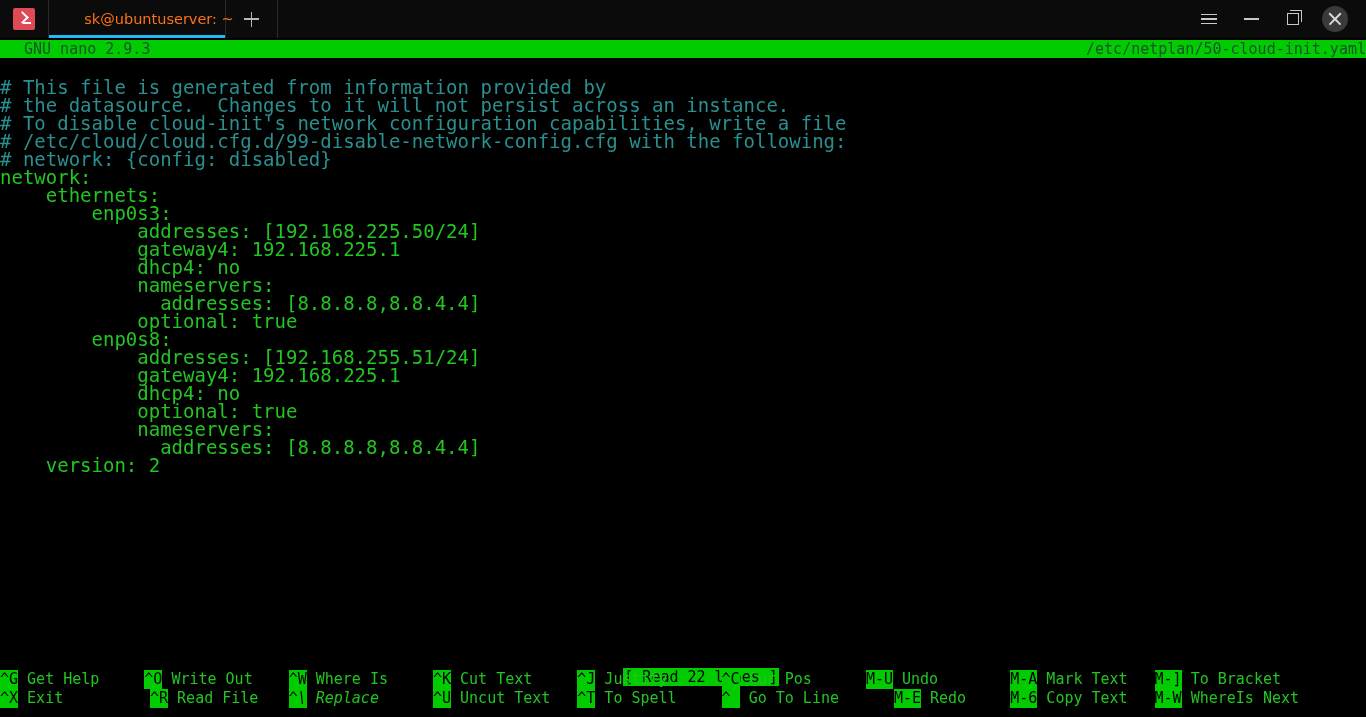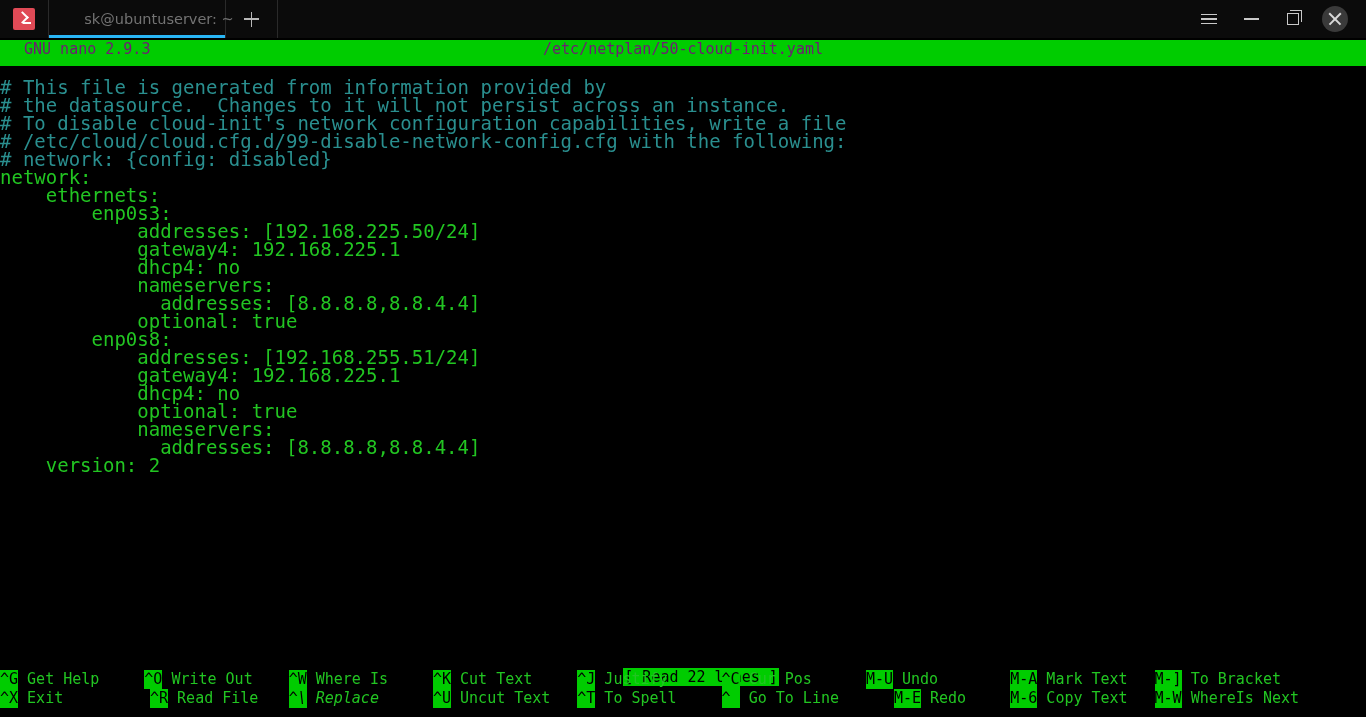--- a/index.html
+++ b/index.html
@@ -59,21 +59,21 @@
     height: 38px;
     display: flex;
     align-items: center;
     justify-content: center;
     position: relative;
     border-left: 1px solid #2a2a2a;
     border-right: 1px solid #2a2a2a;
     box-sizing: border-box;
   }
   .tab .tab-label {
-    color: #737373;
+    color: #f97316;
     font-family: "DejaVu Sans", "Liberation Sans", sans-serif;
     font-size: 14.5px;
     white-space: nowrap;
     margin-left: 44px;
   }
   .tab.active::after {
     content: "";
     position: absolute;
     left: 0; right: 0; bottom: 0;
     height: 3px;
@@ -163,35 +163,35 @@
     font-family: "DejaVu Sans Mono", "Liberation Mono", monospace;
     font-size: 15px;
     line-height: 18px;
   }
 
   
   #nano-header {
     position: absolute;
     left: 0; top: 2px;
     width: 1366px;
-    height: 26px;
+    height: 18px;
     background: #00cc00;
-    color: #701a75;
+    color: #14532d;
     white-space: pre;
     font-size: 15px;
     line-height: 18px;
   }
   #nano-header .hver {
     position: absolute;
     left: 24px; top: 0;
   }
   #nano-header .hfile {
     position: absolute;
     left: 0; right: 0; top: 0;
-    text-align: center;
+    text-align: right;
   }
 
   
   #body-text {
     position: absolute;
     left: 0; top: 40px;
     width: 1366px;
     white-space: pre;
     font-size: 19px;
     line-height: 18px;

